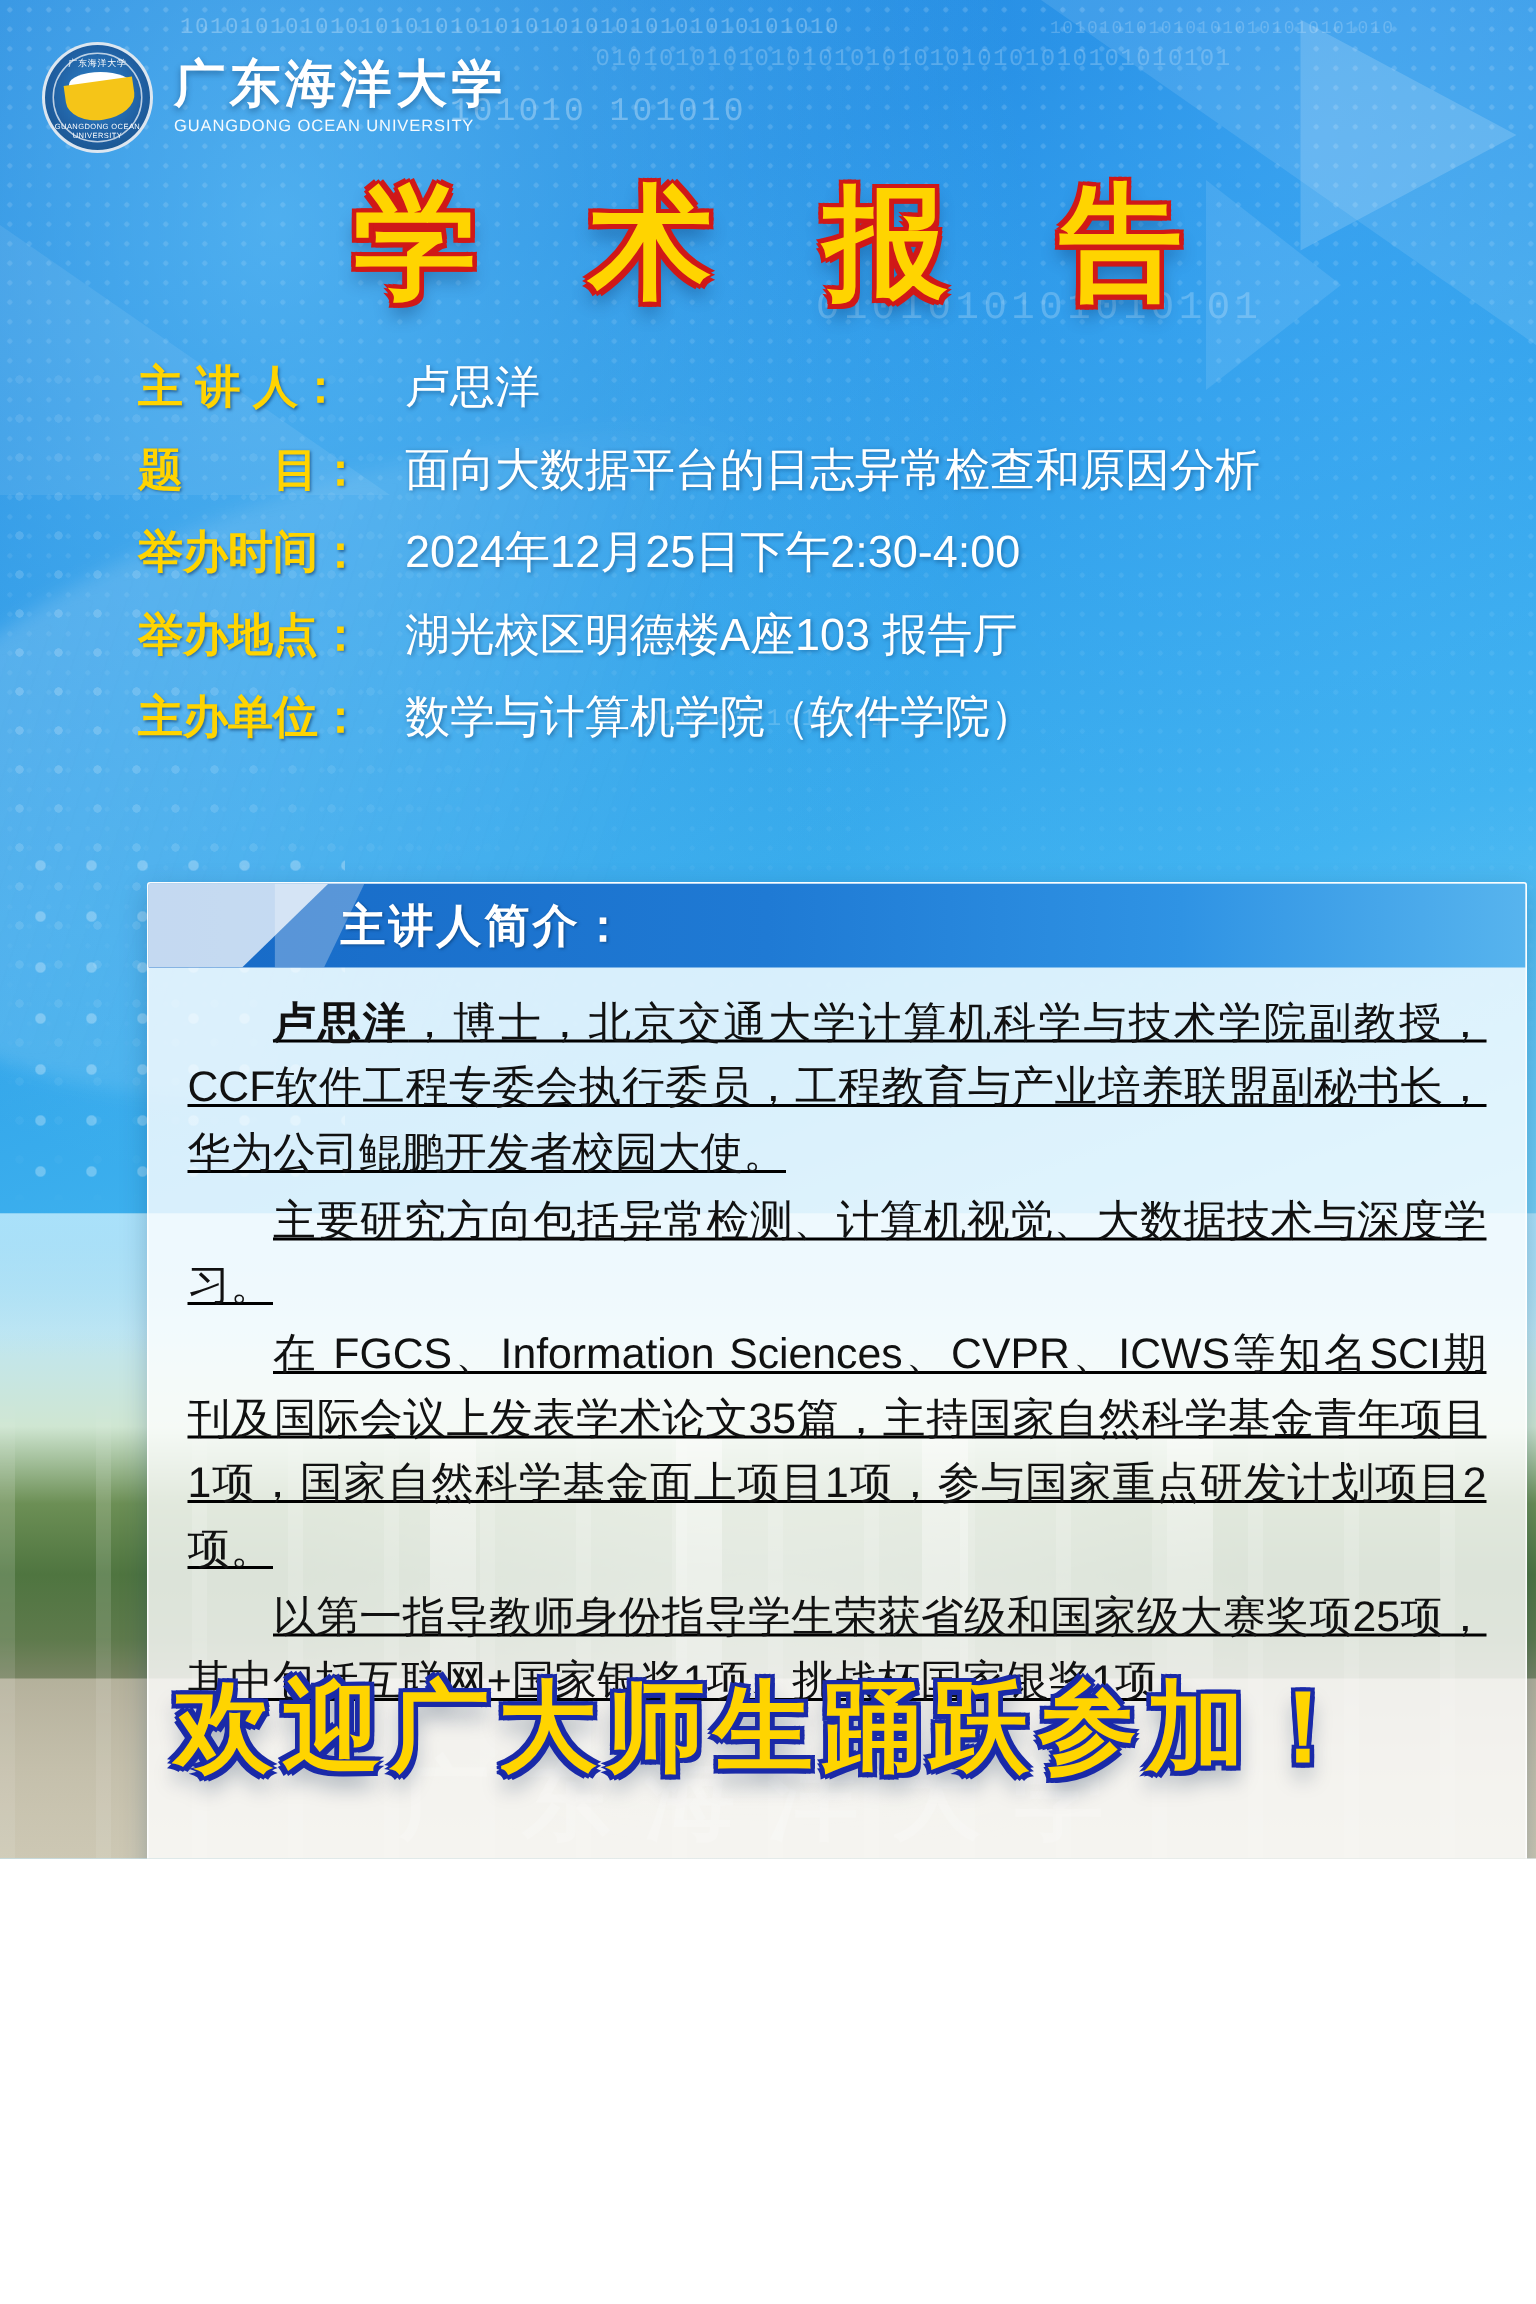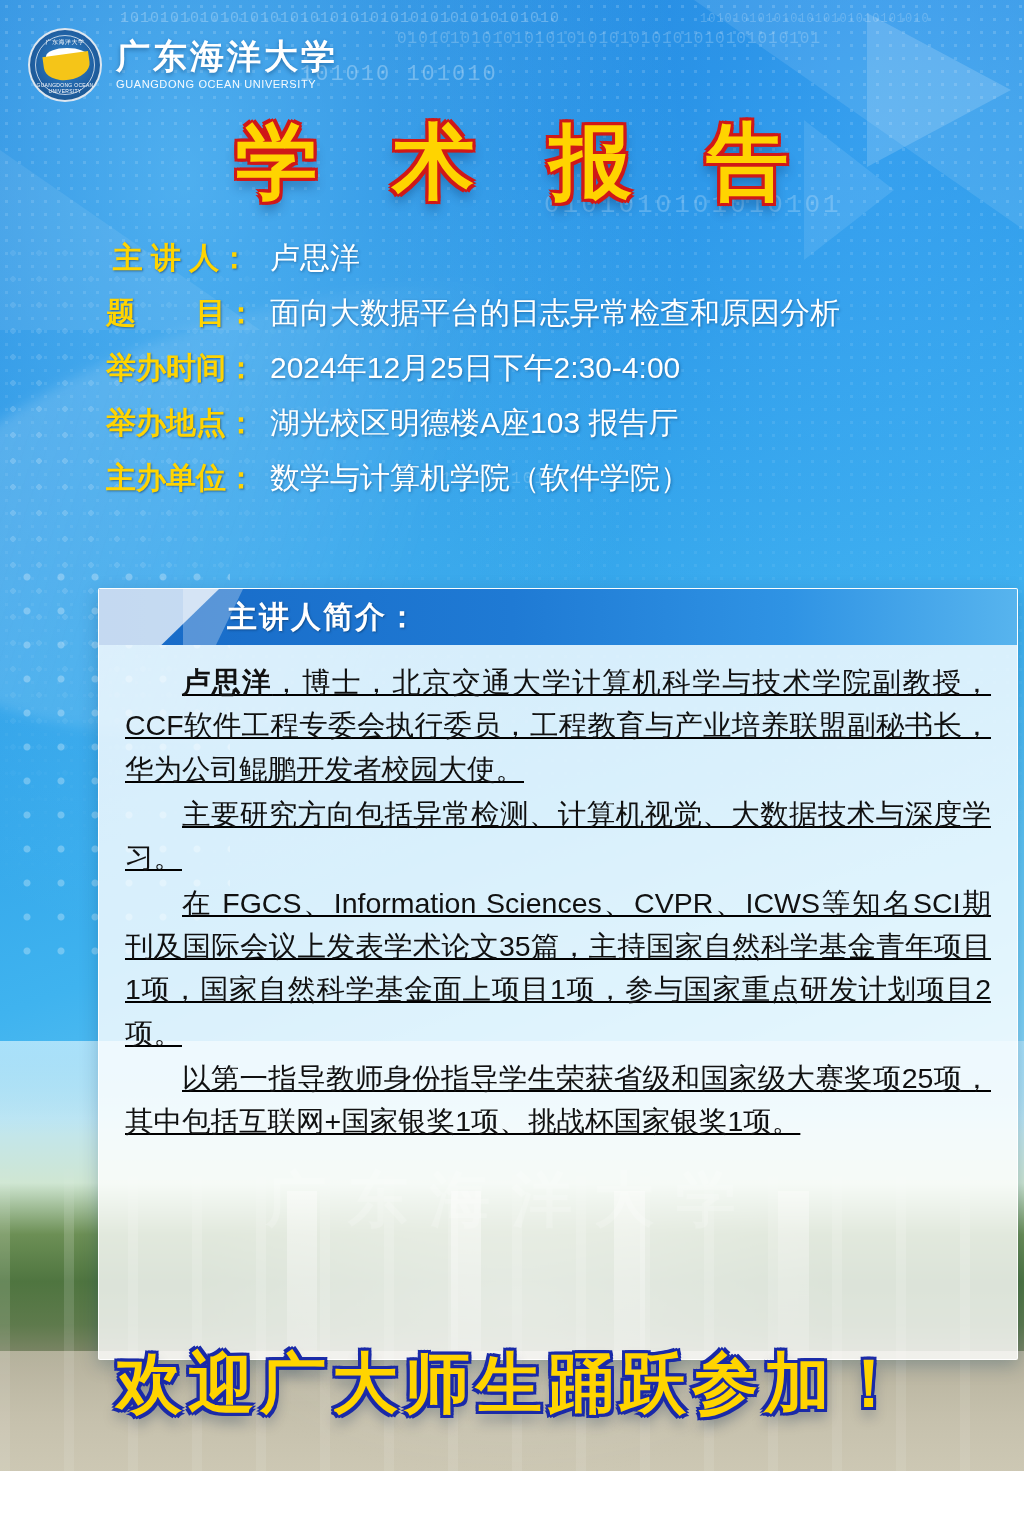--- a/index.html
+++ b/index.html
@@ -3,21 +3,21 @@
 <meta charset="utf-8">
 <style>
   * { box-sizing: border-box; margin: 0; padding: 0; }
   html, body {
     width: 1024px; height: 1536px;
     font-family: "Liberation Sans", sans-serif;
     overflow: hidden;
   }
   #poster {
     position: relative;
-    width: 1024px; height: 1471px;
+    width: 1024px; height: 1239px;
     background:
       radial-gradient(ellipse at 18% 12%, rgba(120,210,255,0.55) 0%, rgba(120,210,255,0) 42%),
       radial-gradient(ellipse at 85% 8%, rgba(80,180,255,0.45) 0%, rgba(80,180,255,0) 40%),
       linear-gradient(160deg, #1f7fd8 0%, #1b86de 18%, #2ea0e8 38%, #3fb3ef 55%, #6fcbf4 72%, #a8e0f8 86%, #d8f1fc 100%);
     overflow: hidden;
   }
 
   
   .bg-dots {
     position: absolute; left: 0; top: 0; width: 100%; height: 68%;
@@ -160,21 +160,21 @@
     font-size: 82px; font-weight: bold; letter-spacing: 26px;
     color: #ffd400;
     text-shadow:
       3px 0 0 #d01818, -3px 0 0 #d01818, 0 3px 0 #d01818, 0 -3px 0 #d01818,
       3px 3px 0 #d01818, -3px 3px 0 #d01818, 3px -3px 0 #d01818, -3px -3px 0 #d01818,
       0 8px 12px rgba(0,40,90,.45);
     padding-left: 26px;
   }
 
   
-  .info { position: absolute; left: 92px; top: 238px; width: 880px; text-align: center; }
+  .info { position: absolute; left: 92px; top: 238px; width: 880px; }
   .info-row { display: flex; align-items: baseline; margin-bottom: 14px; }
   .info-label {
     color: #ffd400; font-weight: bold; font-size: 30px;
     text-shadow: 1px 1px 2px rgba(0,40,90,.5);
     white-space: pre;
     flex: none;
     width: 178px;
   }
   .info-value {
     color: #ffffff; font-size: 30px; font-weight: 500;

